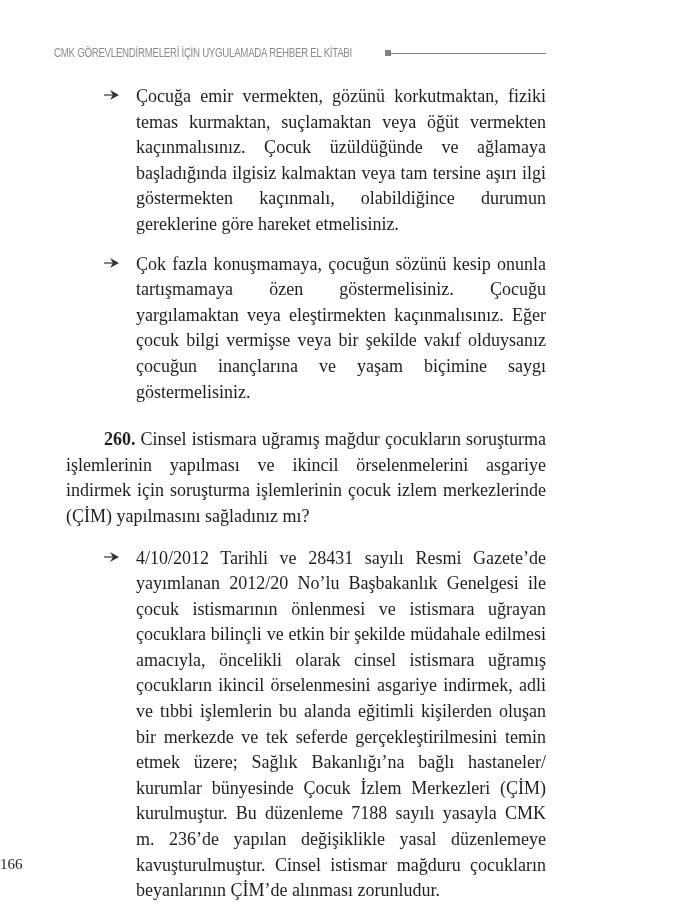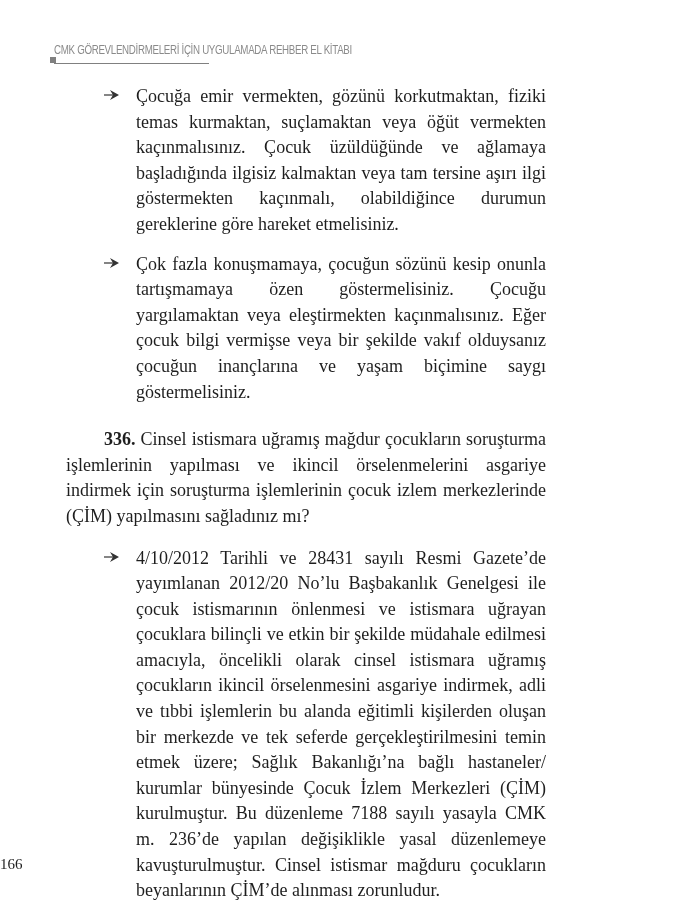--- a/index.html
+++ b/index.html
@@ -15,22 +15,21 @@
       font-family: "Liberation Serif", "DejaVu Serif", serif;
       color: #1e1e1e;
     }
     .running-header {
       position: absolute;
       top: 43px;
       left: 54px;
       width: 500px;
       height: 20px;
       display: flex;
-      align-items: flex-start;
-      flex-direction: column;
+      align-items: center;
     }
     .running-header .title {
       font-family: "Liberation Sans", "DejaVu Sans", sans-serif;
       font-size: 12.5px;
       color: #8a8a8a;
       letter-spacing: -0.4px;
       transform: scaleX(0.78);
       transform-origin: left center;
       white-space: nowrap;
       width: 335px;
@@ -114,21 +113,21 @@
   <div class="bullet">
     <svg class="arrow" viewBox="0 0 18 18">
       <line x1="1" y1="9" x2="14" y2="9" stroke="#333" stroke-width="1.2"></line>
       <path d="M7 4 L16 9 L7 14 L10 9 Z" fill="#333"></path>
     </svg>
     <div class="para-text">Çok fazla konuşmamaya, çocuğun sözünü kesip onunla tartışmamaya özen göstermelisiniz. Çocuğu yargılamaktan veya eleştirmekten kaçınmalısınız. Eğer çocuk bilgi vermişse veya bir şekilde vakıf olduysanız çocuğun inançlarına ve yaşam biçimine saygı göstermelisiniz.</div>
   </div>
 
   <div class="question">
     <div class="para-text">
-      <span class="num">336.</span><span> Cinsel istismara uğramış mağdur çocukların soruşturma işlemlerinin yapılması ve ikincil örselenmelerini asgariye indirmek için soruşturma işlemlerinin çocuk izlem merkezlerinde (ÇİM) yapılmasını sağladınız mı?</span>
+      <span class="num">260.</span><span> Cinsel istismara uğramış mağdur çocukların soruşturma işlemlerinin yapılması ve ikincil örselenmelerini asgariye indirmek için soruşturma işlemlerinin çocuk izlem merkezlerinde (ÇİM) yapılmasını sağladınız mı?</span>
     </div>
   </div>
 
   <div class="bullet">
     <svg class="arrow" viewBox="0 0 18 18">
       <line x1="1" y1="9" x2="14" y2="9" stroke="#333" stroke-width="1.2"></line>
       <path d="M7 4 L16 9 L7 14 L10 9 Z" fill="#333"></path>
     </svg>
     <div class="para-text">4/10/2012 Tarihli ve 28431 sayılı Resmi Gazete’de yayımlanan 2012/20 No’lu Başbakanlık Genelgesi ile çocuk istismarının önlenmesi ve istismara uğrayan çocuklara bilinçli ve etkin bir şekilde müdahale edilmesi amacıyla, öncelikli olarak cinsel istismara uğramış çocukların ikincil örselenmesini asgariye indirmek, adli ve tıbbi işlemlerin bu alanda eğitimli kişilerden oluşan bir merkezde ve tek seferde gerçekleştirilmesini temin etmek üzere; Sağlık Bakanlığı’na bağlı hastaneler/ kurumlar bünyesinde Çocuk İzlem Merkezleri (ÇİM) kurulmuştur. Bu düzenleme 7188 sayılı yasayla CMK m. 236’de yapılan değişiklikle yasal düzenlemeye kavuşturulmuştur. Cinsel istismar mağduru çocukların beyanlarının ÇİM’de alınması zorunludur.</div>
   </div>

